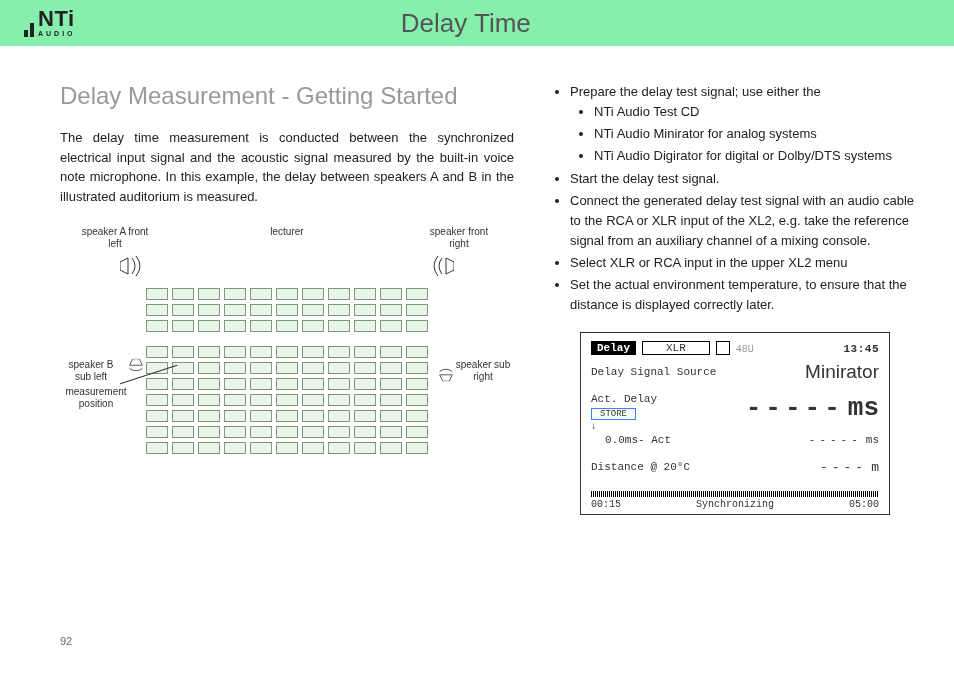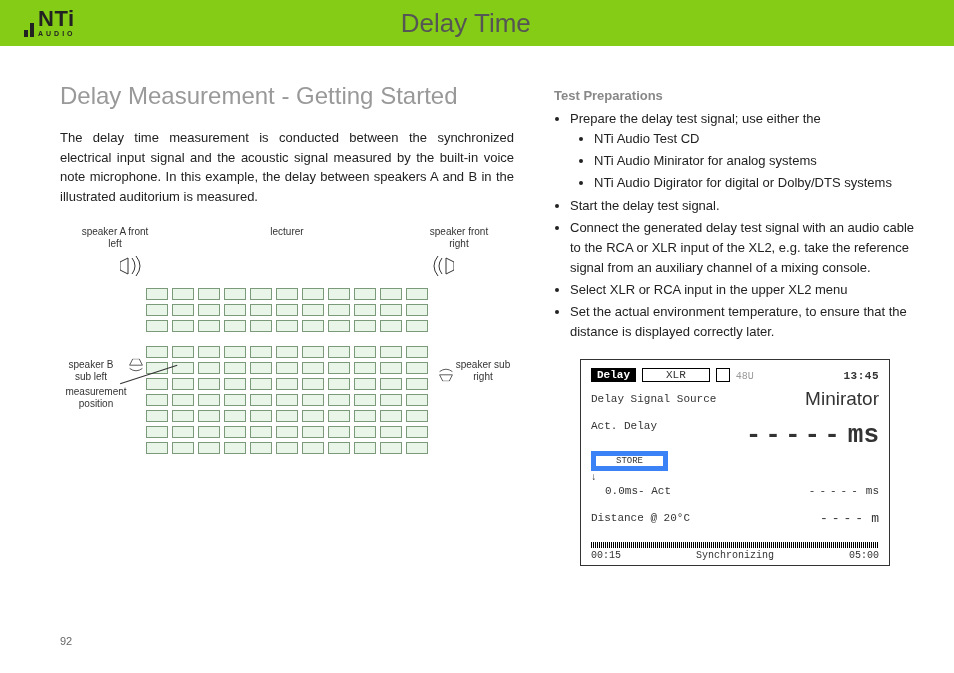--- a/index.html
+++ b/index.html
@@ -6,21 +6,21 @@
     margin: 0;
     padding: 0;
     background: #fff;
     font-family: "Helvetica Neue", Arial, sans-serif;
     color: #333;
     width: 954px;
     height: 673px;
     overflow: hidden;
   }
   .header-bar {
-    background: #84cc16;
+    background: #86efac;
     height: 46px;
     display: flex;
     align-items: center;
     padding: 0 18px 0 24px;
   }
   .logo {
     display: flex;
     align-items: flex-end;
     font-weight: 900;
     font-size: 22px;
@@ -186,21 +186,21 @@
   .dev-icon {
     width:12px;height:12px;border:1px solid #000;position:relative;
   }
   .dev-phantom { font-size:10px; color:#999; }
   .dev-top .time { margin-left:auto; font-weight:bold; letter-spacing:0.5px;}
   .dev-section { display:flex; justify-content:space-between; align-items:center; margin-top:6px;}
   .dev-label { font-size:11px; line-height:1.1;}
   .dev-big-val { font-size:19px; font-family: Arial, sans-serif;}
   .dev-dashes { letter-spacing:4px; margin-right:4px;}
   .dev-store {
-    border:5px solid #3b82f6; font-size:9px; padding:0 20px; display:inline-block; margin-top:19px;
+    border:1px solid #3b82f6; font-size:9px; padding:0 8px; display:inline-block; margin-top:3px;
   }
   .dev-sub-row {display:flex; justify-content:space-between; font-size:11px; margin-top:2px;}
   .dev-progress {
     margin-top:16px;
     height:6px;
     background: repeating-linear-gradient(90deg,#000 0,#000 1px,#fff 1px,#fff 2px);
     width:100%;
   }
   .dev-bottom {display:flex; justify-content:space-between; font-size:10px; margin-top:2px;}
   .page-num {
@@ -404,21 +404,20 @@
         </div>
         <div class="side-label">speaker sub right</div>
       </div>
 
       <div class="mp-line"></div>
       <div class="mp-label">measurement position</div>
     </div>
   </div>
 
   <div class="col col-right">
-    <div class="subhead">Test Preparations</div>
     <ul class="bullets">
       <li><span>Prepare the delay test signal; use either the</span>
         <ul>
           <li>NTi Audio Test CD</li>
           <li>NTi Audio Minirator for analog systems</li>
           <li>NTi Audio Digirator for digital or Dolby/DTS systems</li>
         </ul>
       </li>
       <li>Start the delay test signal.</li>
       <li>Connect the generated delay test signal with an audio cable to the RCA or XLR input of the XL2, e.g. take the reference signal from an auxiliary channel of a mixing console.</li>

